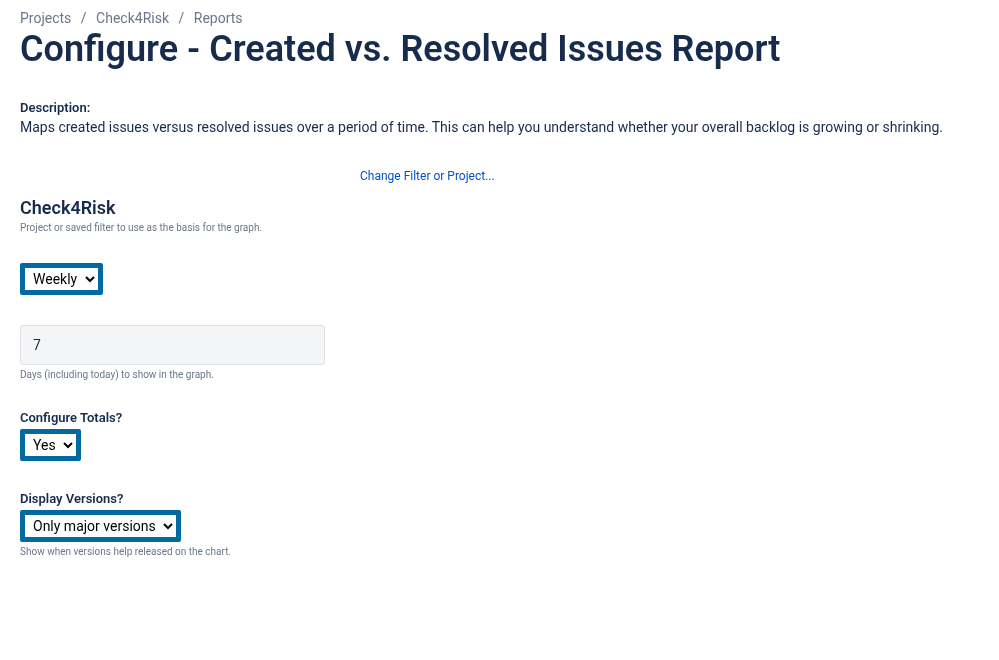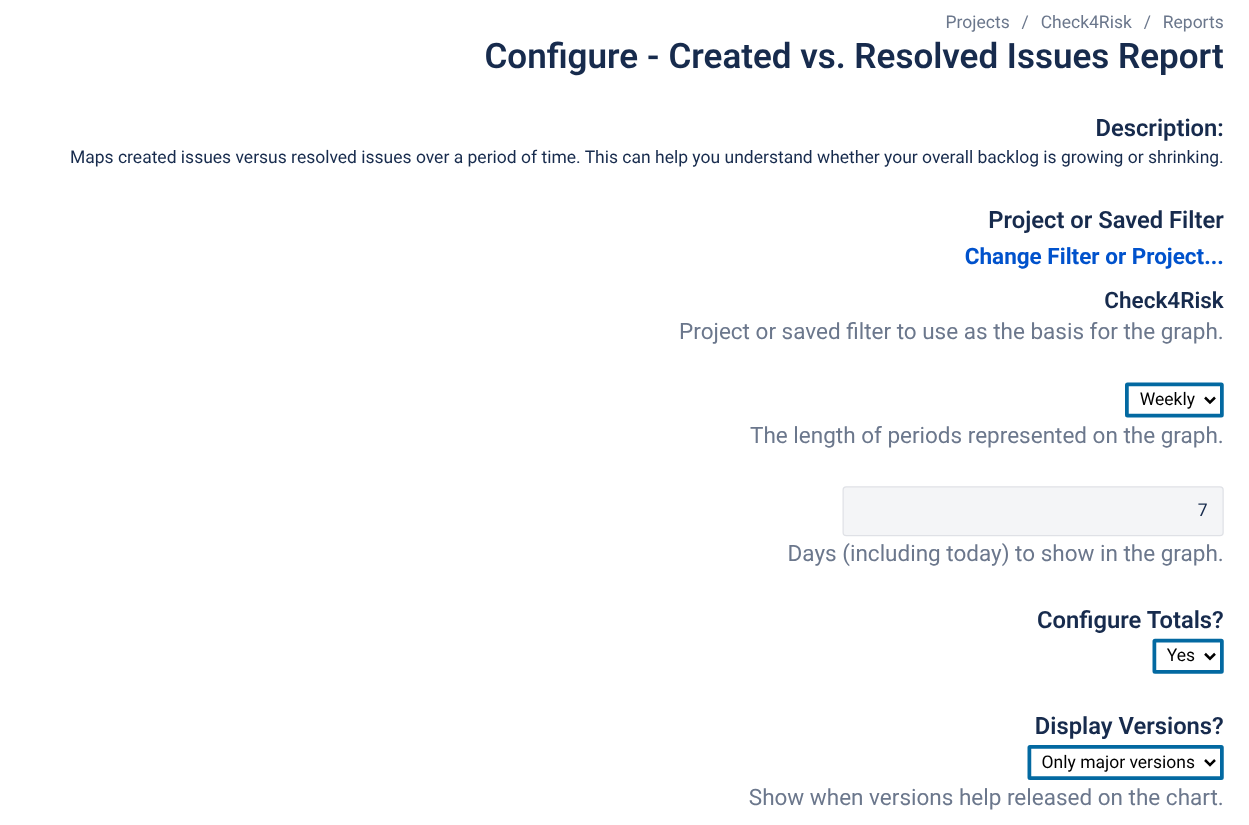--- a/index.html
+++ b/index.html
@@ -1,15 +1,15 @@
 <!DOCTYPE html>
 <html><head>
 <meta charset="utf-8">
 <style>
-  * { box-sizing: border-box; text-align: right; }
+  * { box-sizing: border-box; }
   body {
     margin: 0;
     padding: 10px 20px 20px 20px;
     font-family: -apple-system, BlinkMacSystemFont, "Segoe UI", Roboto, Helvetica, Arial, sans-serif;
     color: #172b4d;
     font-size: 14px;
     background: #fff;
   }
   .breadcrumb {
     font-size: 14px;
@@ -18,67 +18,66 @@
   }
   .breadcrumb a {
     color: #6b778c;
     text-decoration: none;
   }
   .breadcrumb .sep {
     margin: 0 6px;
     color: #6b778c;
   }
   h1.page-title {
-    font-size: 28px;
+    font-size: 36px;
     font-weight: 600;
     color: #172b4d;
     margin: 2px 0 30px 0;
   }
   .section-label {
-    font-size: 19px;
+    font-size: 13px;
     font-weight: 600;
     color: #172b4d;
     margin-bottom: 4px;
   }
   .desc-text {
     font-size: 14px;
     color: #172b4d;
     margin-bottom: 30px;
   }
   .field-block {
     margin-bottom: 30px;
   }
   .link-action {
     color: #0052cc;
     text-decoration: none;
-    font-size: 18px;
+    font-size: 12px;
     display: inline-block;
     margin-left: 340px;
     margin-top: 4px;
     margin-bottom: 10px;
-    font-weight: bold;
   }
   .filter-name {
     font-size: 18px;
     font-weight: 600;
     color: #172b4d;
     margin-top: 4px;
     margin-bottom: 2px;
   }
   .help-text {
-    font-size: 18px;
+    font-size: 10px;
     color: #6b778c;
     margin-top: 4px;
   }
   select {
     font-family: inherit;
     font-size: 14px;
     padding: 2px 4px;
     background: #fff;
-    border: 3px solid #0369a1;
+    border: 5px solid #0369a1;
     border-radius: 2px;
   }
   input[type="text"] {
     font-family: inherit;
     font-size: 14px;
     width: 305px;
     padding: 11px 12px;
     border: 1px solid #dfe1e6;
     background: #f4f5f7;
     color: #172b4d;
@@ -95,31 +94,29 @@
   <span class="sep">/</span>
   <a href="#">Reports</a>
 </div>
 
 <h1 class="page-title">Configure - Created vs. Resolved Issues Report</h1>
 
 <div class="section-label">Description:</div>
 <div class="desc-text">Maps created issues versus resolved issues over a period of time. This can help you understand whether your overall backlog is growing or shrinking.</div>
 
 <div class="field-block">
-  <div class="section-label">Project or Saved Filter</div>
   <a href="#" class="link-action">Change Filter or Project...</a>
   <div class="filter-name">Check4Risk</div>
   <div class="help-text">Project or saved filter to use as the basis for the graph.</div>
 </div>
 
 <div class="field-block">
   <select>
     <option>Weekly</option>
   </select>
-  <div class="help-text">The length of periods represented on the graph.</div>
 </div>
 
 <div class="field-block">
   <input type="text" value="7" style="">
   <div class="help-text">Days (including today) to show in the graph.</div>
 </div>
 
 <div class="field-block">
   <div class="section-label">Configure Totals?</div>
   <select>

